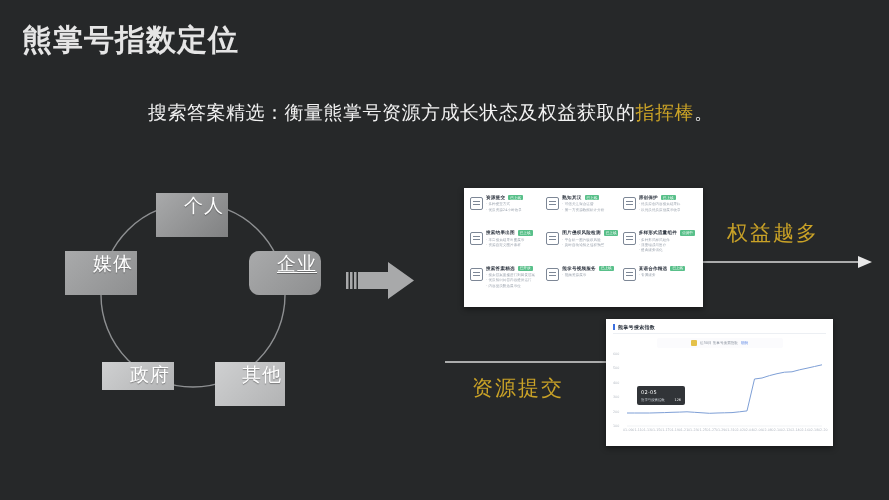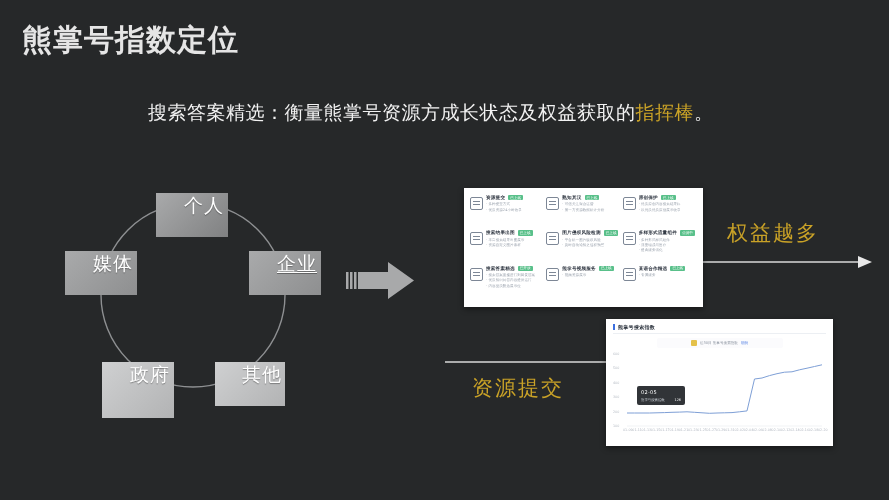--- a/index.html
+++ b/index.html
@@ -70,29 +70,30 @@
   }
   .node-top {
     left: 86px; top: 8px;
     width: 72px; height: 44px;
     background: linear-gradient(135deg, #a9aaab 0%, #808182 100%);
   }
   .node-right {
     left: 179px; top: 66px;
     width: 72px; height: 44px;
     background: linear-gradient(135deg, #a9aaab 0%, #8e8f90 100%);
+    border-radius: 10px;
   }
   .node-left {
     left: -5px; top: 66px;
     width: 72px; height: 44px;
     background: linear-gradient(135deg, #a9aaab 0%, #8e8f90 100%);
   }
   .node-bl {
     left: 32px; top: 177px;
-    width: 72px; height: 56px;
+    width: 72px; height: 28px;
     background: linear-gradient(135deg, #cfd0d1 0%, #b2b3b4 100%);
   }
   .node-br {
     left: 145px; top: 177px;
     width: 70px; height: 44px;
     background: linear-gradient(135deg, #cfd0d1 0%, #b2b3b4 100%);
   }
   .node u { text-decoration: underline; text-underline-offset: 2px; }
 
   

